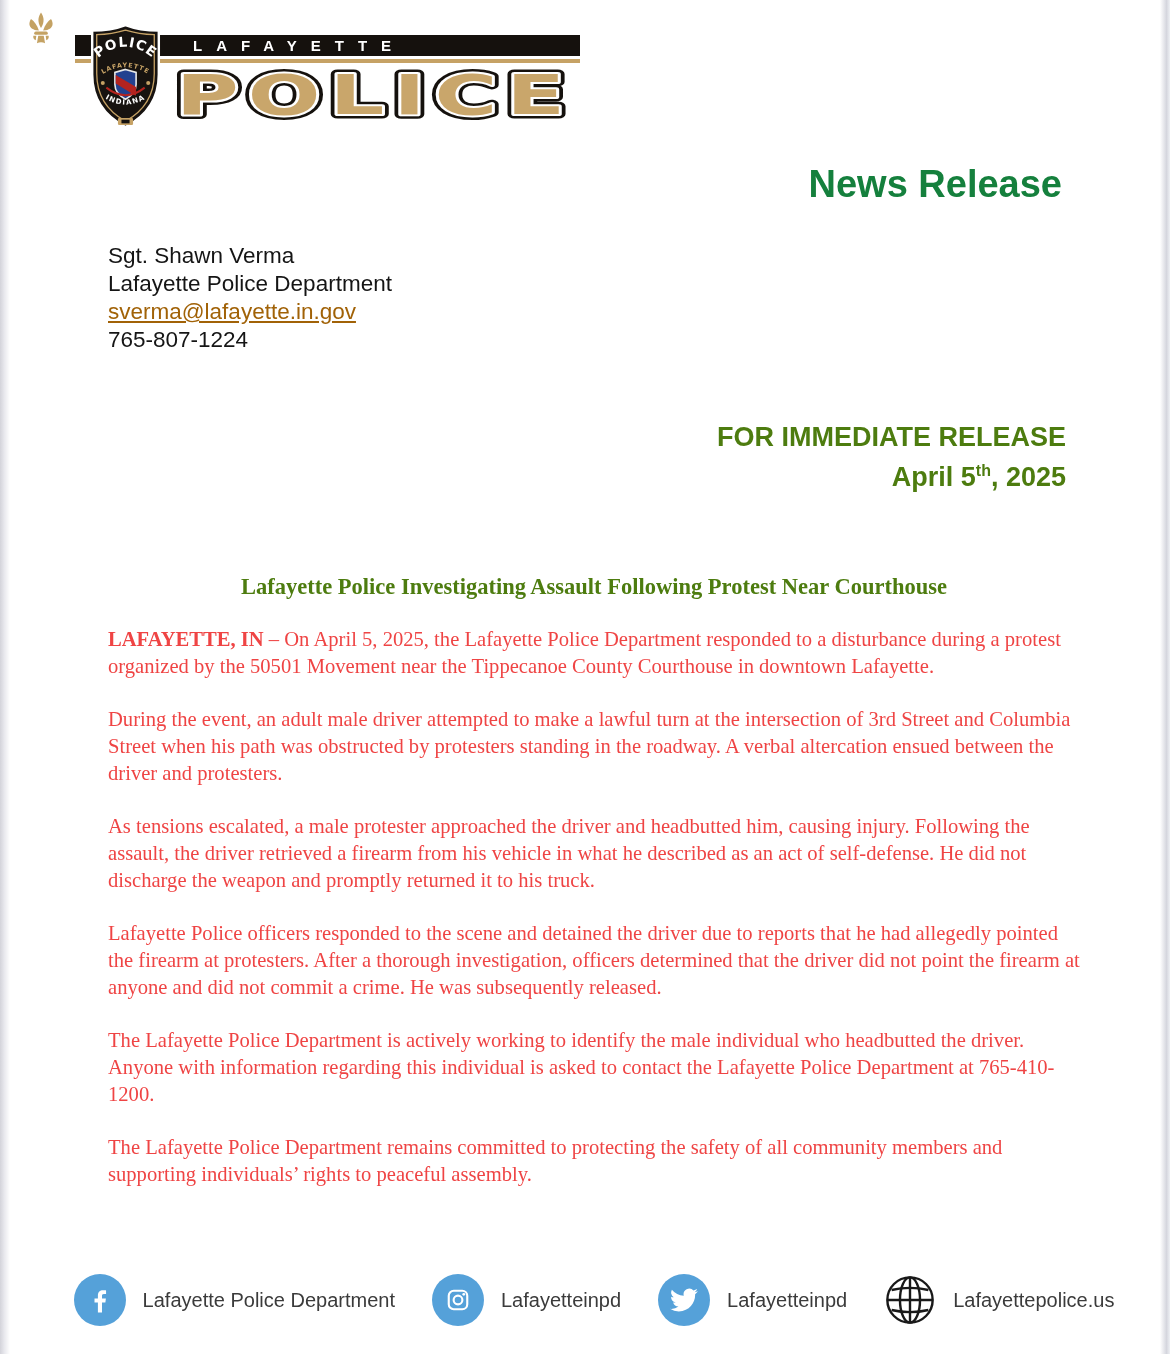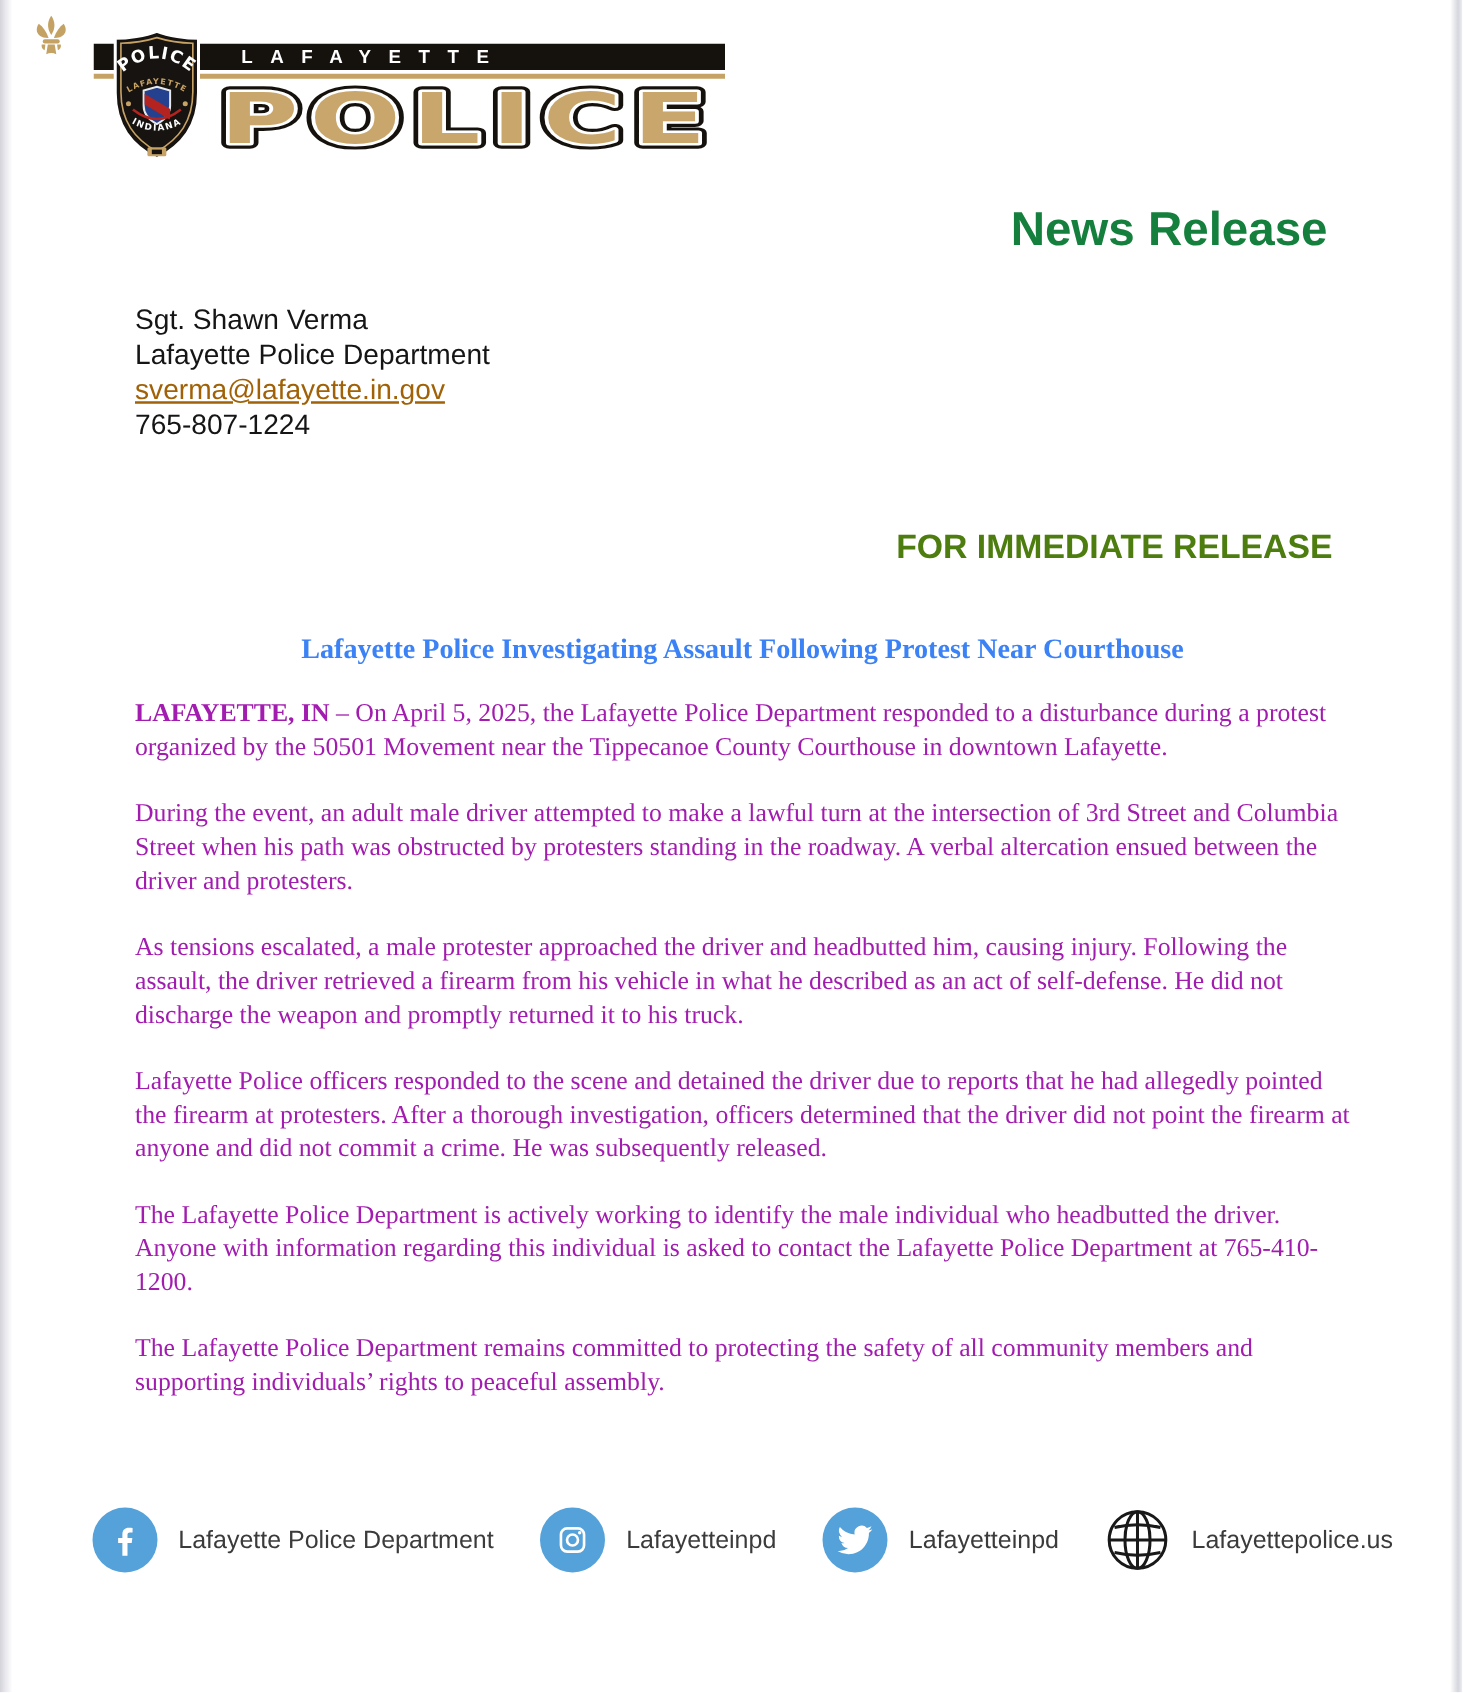--- a/index.html
+++ b/index.html
@@ -84,33 +84,33 @@
     margin: 66px 14px 0 0;
     text-align: right;
     font-size: 27px;
     font-weight: bold;
     line-height: 34px;
     color: #4d7c0f;
   }
   .fir-block sup { font-size: 16px; }
 
   .headline {
-    margin-top: 52px;
+    margin-top: 80px;
     text-align: center;
     font-family: "Liberation Serif", serif;
     font-size: 22.5px;
     font-weight: bold;
-    color: #3b82f6;
+    color: #4d7c0f;
   }
 
   .body-copy {
     font-family: "Liberation Serif", serif;
     font-size: 20.6px;
     line-height: 27px;
-    color: #a21caf;
+    color: #ef4444;
   }
   .body-copy p { margin-top: 26px; }
   .body-copy .lead { font-weight: bold; }
 
   
   .social-row {
     margin-top: 86px;
     display: flex;
     justify-content: center;
     align-items: center;
@@ -194,20 +194,21 @@
 
     <div class="contact-block">
       <div>Sgt. Shawn Verma</div>
       <div>Lafayette Police Department</div>
       <div><a href="#">sverma@lafayette.in.gov</a></div>
       <div>765-807-1224</div>
     </div>
 
     <div class="fir-block">
       <div>FOR IMMEDIATE RELEASE</div>
+      <div><span>April 5</span><sup>th</sup><span>, 2025</span></div>
     </div>
 
     <div class="headline">Lafayette Police Investigating Assault Following Protest Near Courthouse</div>
 
     <div class="body-copy">
       <p><span class="lead">LAFAYETTE, IN</span> <span>– On April 5, 2025, the Lafayette Police Department responded to a disturbance during a protest organized by the 50501 Movement near the Tippecanoe County Courthouse in downtown Lafayette.</span></p>
       <p>During the event, an adult male driver attempted to make a lawful turn at the intersection of 3rd Street and Columbia Street when his path was obstructed by protesters standing in the roadway. A verbal altercation ensued between the driver and protesters.</p>
       <p>As tensions escalated, a male protester approached the driver and headbutted him, causing injury. Following the assault, the driver retrieved a firearm from his vehicle in what he described as an act of self-defense. He did not discharge the weapon and promptly returned it to his truck.</p>
       <p>Lafayette Police officers responded to the scene and detained the driver due to reports that he had allegedly pointed the firearm at protesters. After a thorough investigation, officers determined that the driver did not point the firearm at anyone and did not commit a crime. He was subsequently released.</p>
       <p>The Lafayette Police Department is actively working to identify the male individual who headbutted the driver. Anyone with information regarding this individual is asked to contact the Lafayette Police Department at 765-410-1200.</p>

